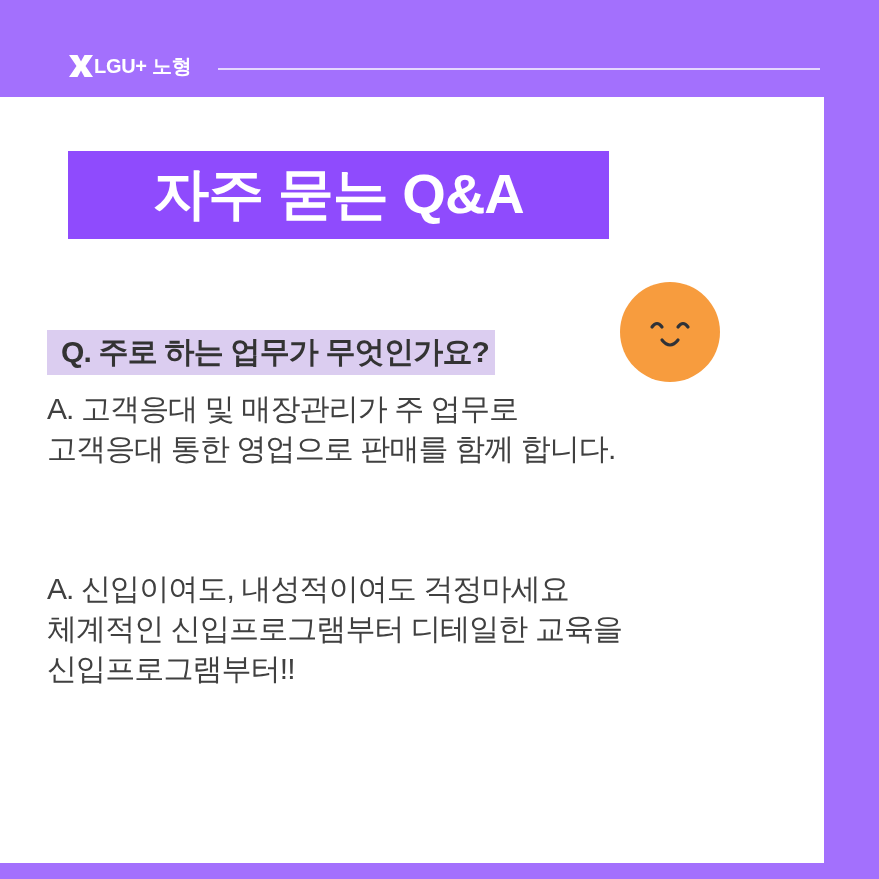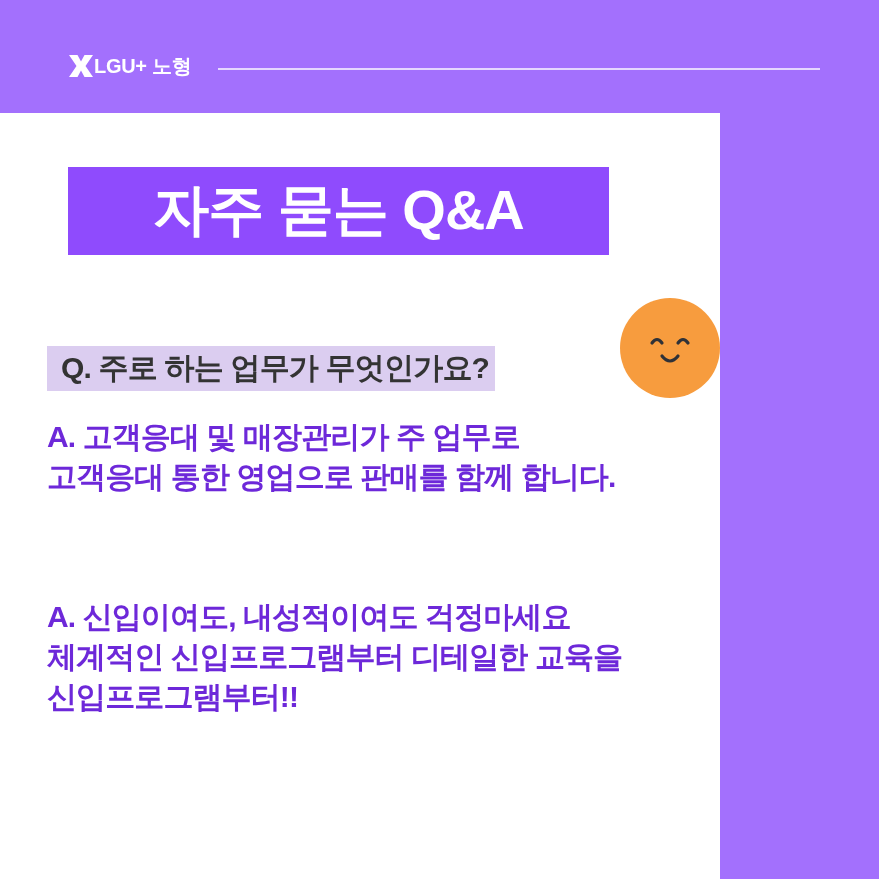--- a/index.html
+++ b/index.html
@@ -59,22 +59,22 @@
     top: 68px;
     width: 602px;
     height: 2px;
     background: rgba(255,255,255,0.72);
   }
 
   
   #panel {
     position: absolute;
     left: 0;
-    top: 113px;
-    width: 720px;
+    top: 97px;
+    width: 824px;
     height: 766px;
     background: #ffffff;
   }
 
   
   #title-banner {
     position: absolute;
     left: 68px;
     top: 54px;           
     width: 541px;
@@ -116,24 +116,24 @@
     background: #dbcdf0;
     color: #333333;
     font-size: 30px;
     font-weight: bold;
     letter-spacing: -0.8px;
     line-height: 1.0;
     padding: 7px 6px 8px 14px;
     white-space: nowrap;
   }
   .a-block {
-    margin-top: 26px;
-    color: #6d28d9;
+    margin-top: 14px;
+    color: #404040;
     font-size: 30px;
-    font-weight: bold;
+    font-weight: normal;
     letter-spacing: -0.9px;
     line-height: 1.33;
     white-space: nowrap;
   }
   .a-line { display: block; }
 </style>
 </head>
 <body>
 
 <div id="card">

